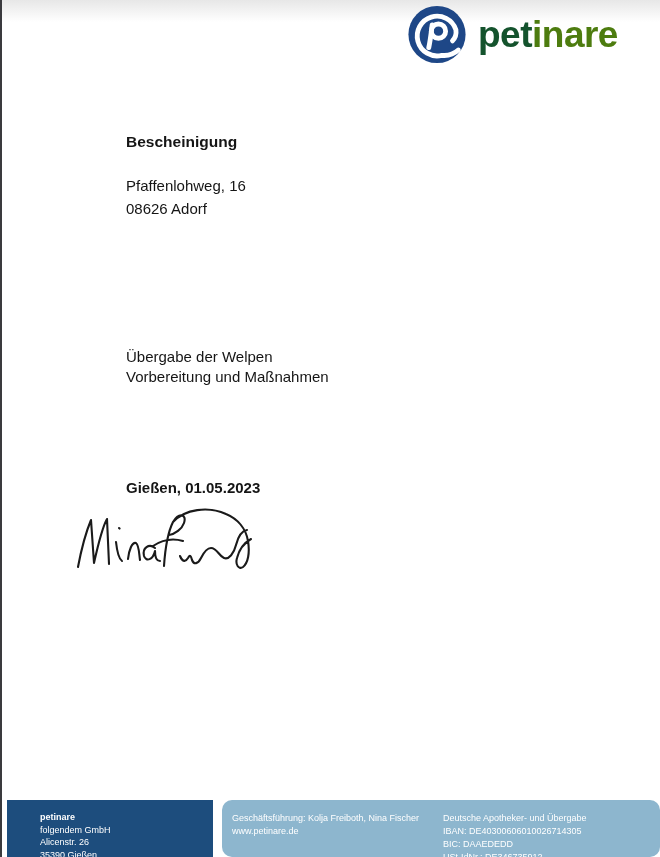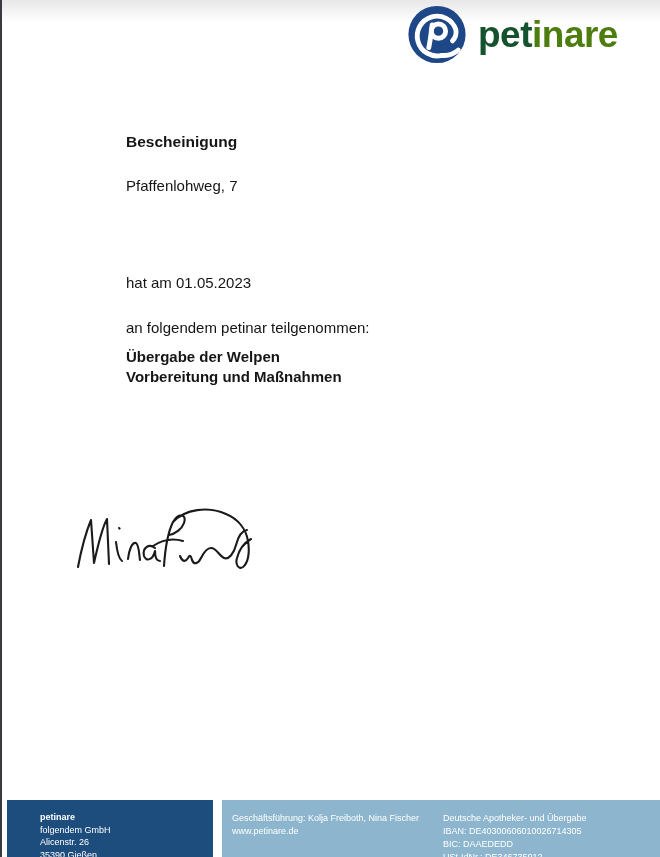--- a/index.html
+++ b/index.html
@@ -30,34 +30,34 @@
     margin-left:10px;line-height:60px;white-space:nowrap;
   }
   .logo-pet{color:#14532d;}
   .logo-inare{color:#4d7c0f;}
   
   .body-text{position:absolute;left:78px;font-size:15px;line-height:23px;color:#151515;margin-left:48px;}
   .doc-title{top:130px;font-weight:bold;font-size:15.5px;}
   .address{top:174px;}
   .date-line{top:271px;}
   .intro-line{top:316px;}
-  .course{top:347px;font-weight:bold;line-height:19.5px;}
+  .course{top:347px;font-weight:normal;line-height:19.5px;}
   .place-date{top:476px;font-weight:bold;}
   .signature{position:absolute;left:60px;top:495px;width:210px;height:95px;}
   
   .footer-dark{
     position:absolute;left:7px;top:800px;width:206px;height:57px;
     background:#1d4d7d;color:#ffffff;
     box-sizing:border-box;padding:11px 0 0 33px;
     font-size:9px;line-height:12.7px;
   }
   .footer-light{
     position:absolute;left:222px;top:800px;width:438px;height:57px;
     background:#8db6ce;color:#ffffff;
-    font-size:9px;line-height:13px;
+    font-size:9px;line-height:13px;border-radius:10px;
   }
   .footer-col{position:absolute;top:12px;white-space:nowrap;}
   .footer-col.contact{left:10px;}
   .footer-col.bank{left:221px;}
   .footer-brand{font-weight:bold;}
   .phone-label{display:inline-block;width:46px;}
 </style>
 </head>
 <body>
 
@@ -72,32 +72,32 @@
       <path d="M54,46 Q47,52.5 37,51.5 A20.5,20.5 0 1 1 51.5,25 Q52.5,32 48,36.5" fill="none" stroke="#ffffff" stroke-width="5" stroke-linecap="round"></path>
       <circle cx="33.5" cy="26.5" r="7.4" fill="none" stroke="#ffffff" stroke-width="5"></circle>
       <path d="M27,20 C26,28 25.2,36 23.5,43.5" fill="none" stroke="#ffffff" stroke-width="5" stroke-linecap="round"></path>
     </svg>
     <div class="logo-word"><span class="logo-pet">pet</span><span class="logo-inare">inare</span></div>
   </div>
 
   <div class="body-text doc-title">Bescheinigung</div>
 
   <div class="body-text address">
-    <div>Pfaffenlohweg, 7</div>
+    <div>Pfaffenlohweg, 16</div>
+    <div>08626 Adorf</div>
   </div>
 
-  <div class="body-text date-line">hat am 01.05.2023</div>
 
-  <div class="body-text intro-line">an folgendem petinar teilgenommen:</div>
 
   <div class="body-text course">
     <div>Übergabe der Welpen</div>
     <div>Vorbereitung und Maßnahmen</div>
   </div>
 
+  <div class="body-text place-date">Gießen, 01.05.2023</div>
 
   <svg class="signature" viewBox="0 0 210 95">
     <g fill="none" stroke="#1a1a1a" stroke-width="2.1" stroke-linecap="round" stroke-linejoin="round">
       <path d="M18,72 C21,56 26,37 31,25 L34,68 C38,50 43,31 47,24 L49,69
                M56,47 C57,56 59,64 62,66
                M59,33 L59.6,33.6
                M68,64 C69,55 72,47 76,48 C79,50 79,58 80,65
                M95,53 C89,48 82,53 84,61 C86,67 93,65 95,56 C95,61 96,66 100,66"></path>
       <path d="M104,71 C105,56 108,37 113,27 C119,17 127,19 124,28 C122,34 115,39 109,40
                M93,51 C102,45 113,43 123,46

